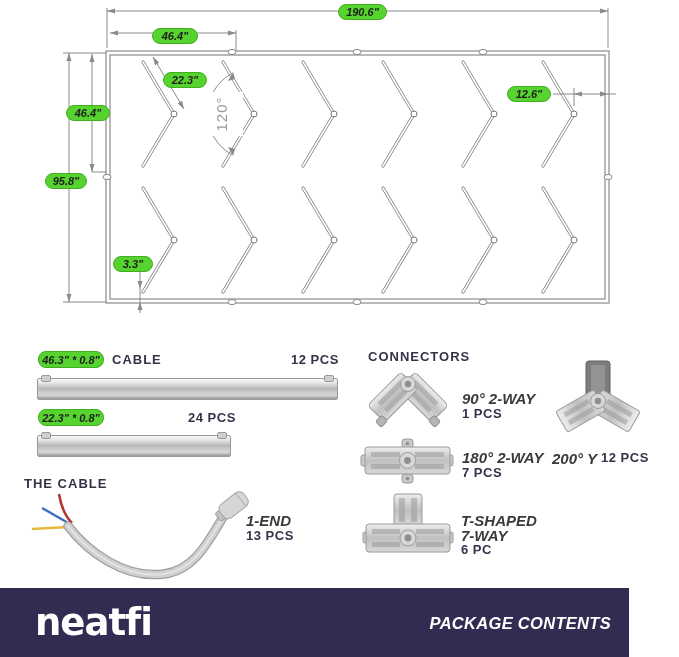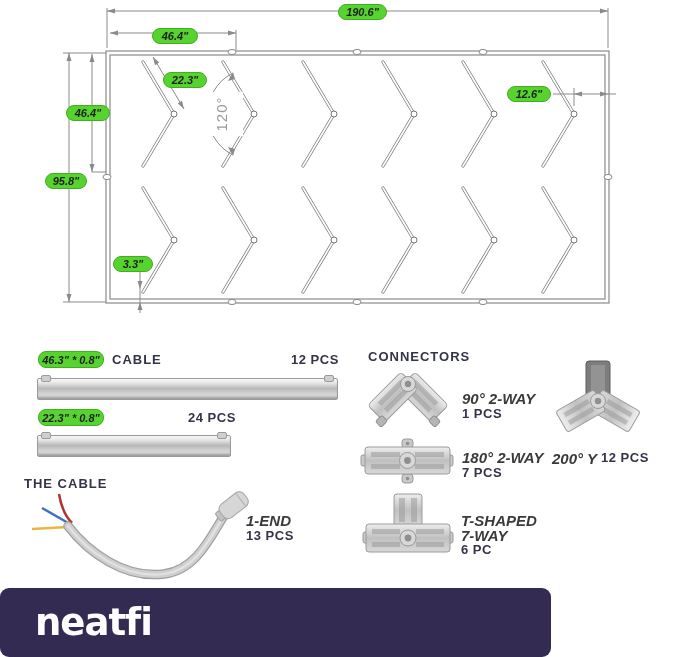--- a/index.html
+++ b/index.html
@@ -32,22 +32,22 @@
   .tube{position:absolute;height:20px;border:1px solid #9a9a9a;border-radius:2px;
         background:linear-gradient(#f8f8f8 0%,#e6e6e6 20%,#b8b8b8 48%,#d2d2d2 72%,#dedede 88%,#aaa 100%);
         box-shadow:inset 0 -4px 3px -2px #9f9f9f;}
   .tube::before,.tube::after{content:"";position:absolute;top:-4px;width:8px;height:5px;
         background:#cfcfcf;border:1px solid #9a9a9a;border-radius:2px;}
   .tube::before{left:3px;} .tube::after{right:3px;}
 
   .connector-art,.cable-art{position:absolute;}
 
   
-  #footer{position:absolute;left:0;top:588px;width:551px;height:69px;background:#332b52;
-          display:flex;align-items:center;border-radius:9px;}
+  #footer{position:absolute;left:0;top:588px;width:629px;height:69px;background:#332b52;
+          display:flex;align-items:center;}
   #brand{margin-left:35px;color:#fff;font-weight:bold;font-size:37px;letter-spacing:-1px;
          font-family:"DejaVu Sans",sans-serif;}
   #footer-title{position:absolute;right:18px;top:50%;transform:translateY(-50%);
          text-align:center;color:#fff;font-style:italic;font-weight:bold;font-size:16.5px;
          line-height:21px;letter-spacing:.3px;}
 </style>
 </head>
 <body>
 
 <div id="stage">
@@ -251,16 +251,17 @@
     <circle cx="46" cy="46" r="8" fill="#d8d8d8" stroke="#9a9a9a"></circle>
     <circle cx="46" cy="46" r="3.4" fill="#8f8f8f"></circle>
   </svg>
   <div class="iname" style="left:461px;top:512px;">T-SHAPED</div>
   <div class="iname" style="left:461px;top:527px;">7-WAY</div>
   <div class="qty" style="left:461px;top:542px;">6 PC</div>
 
   <div id="footer">
     <span id="brand">neatfi</span>
     <div id="footer-title">
+      <div>PACKAGE CONTENTS</div>
     </div>
   </div>
 
 </div>
 
 </body></html>

